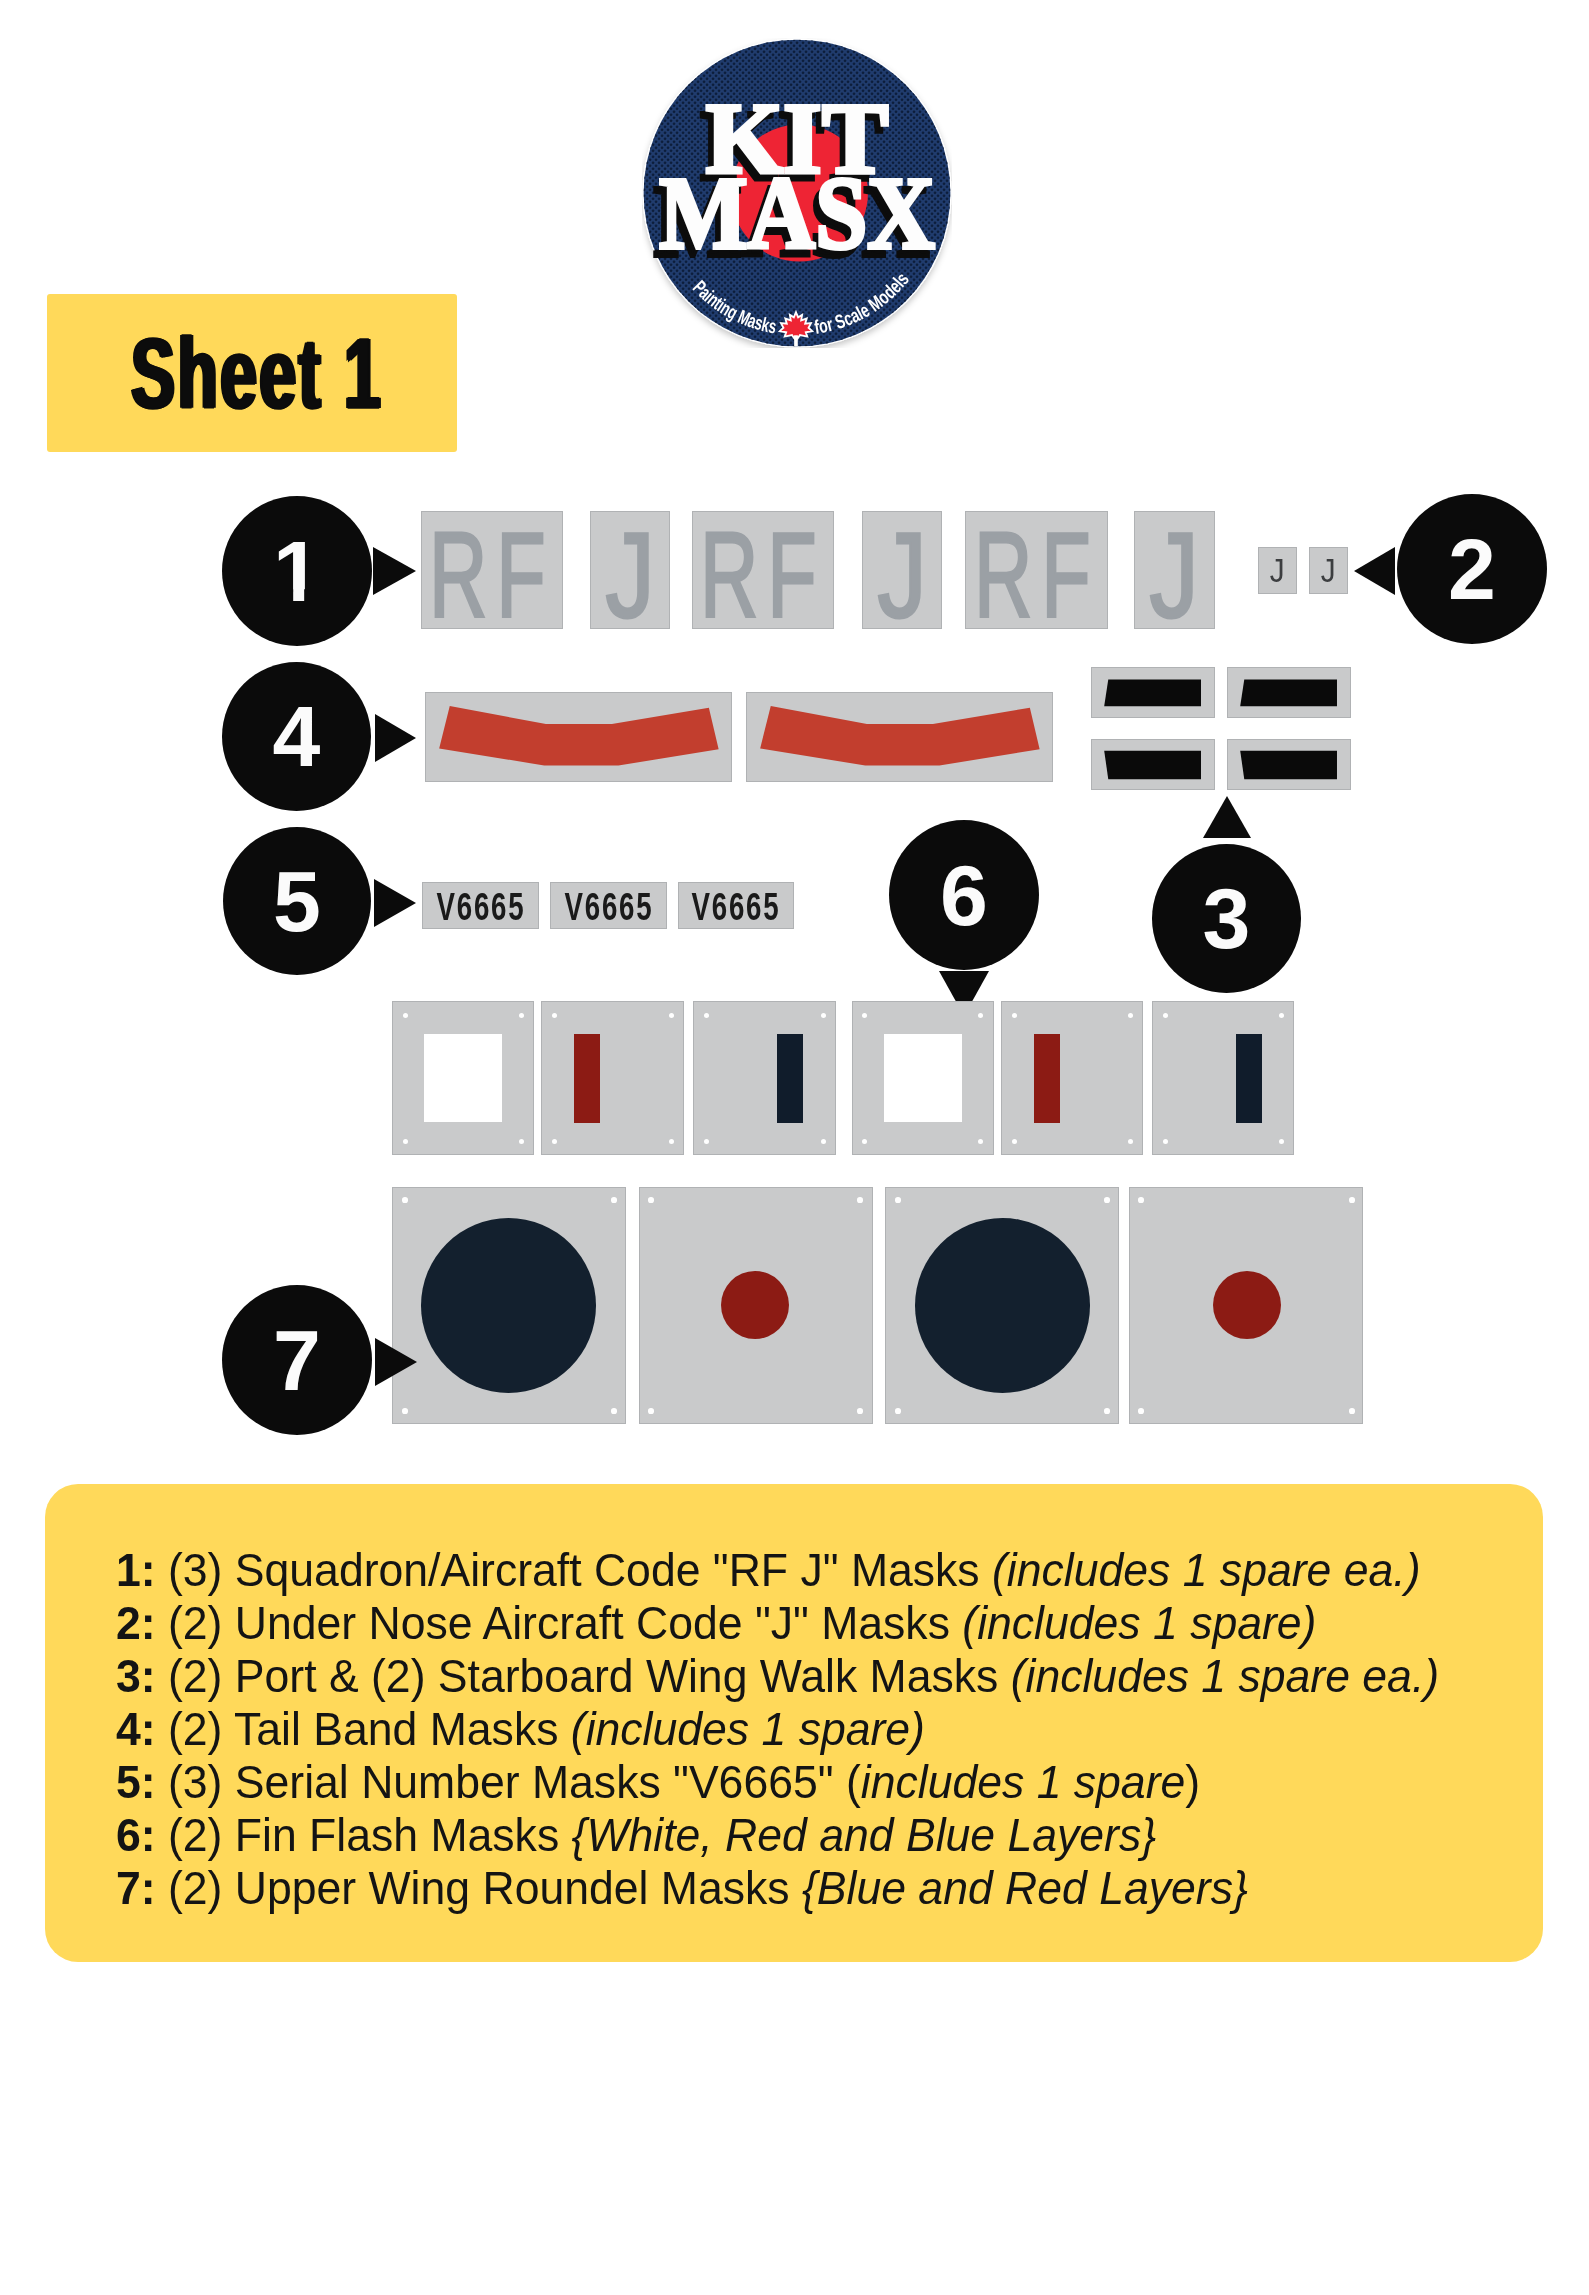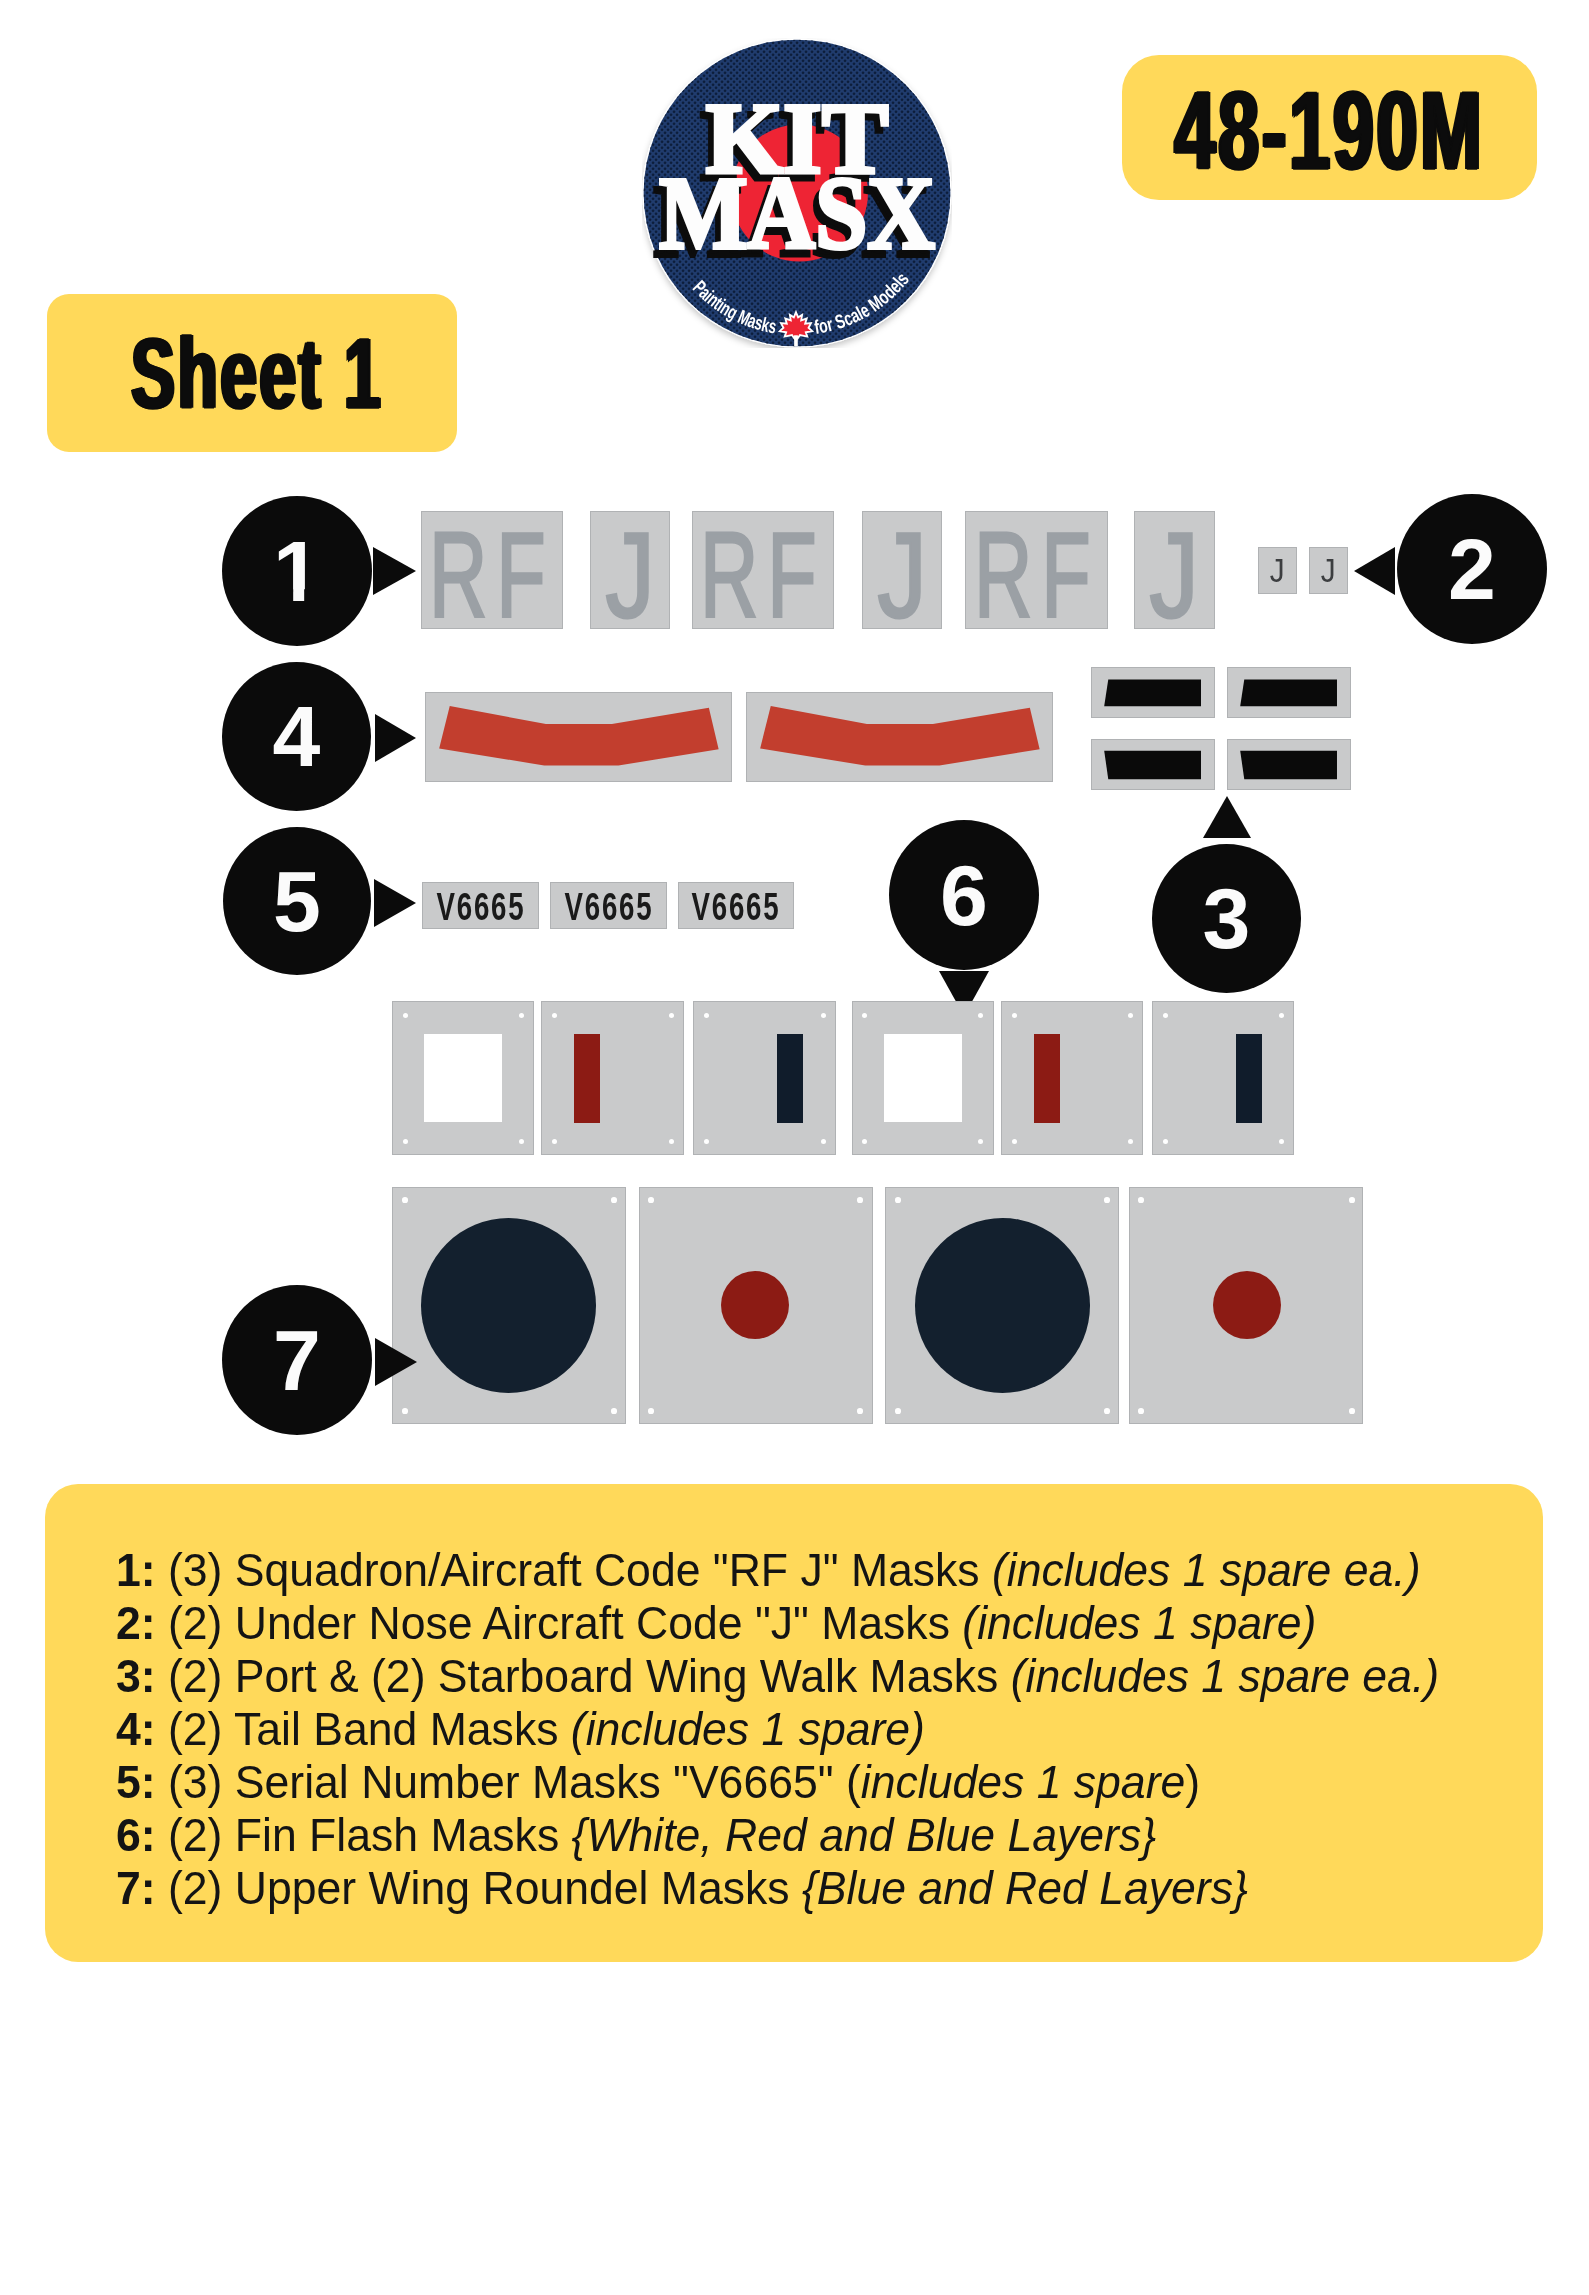--- a/index.html
+++ b/index.html
@@ -17,27 +17,24 @@
   .tri{position:absolute;width:0;height:0;}
   .rfletters{font-size:121px;color:#9ba0a5;-webkit-text-stroke:2.9px #9ba0a5;letter-spacing:13px;transform:translateY(4.9px) scaleX(0.668);}
   .jletter{font-size:121px;color:#9ba0a5;-webkit-text-stroke:2.9px #9ba0a5;transform:translateY(4.9px) scaleX(0.815);}
   .dot{position:absolute;background:#fff;border-radius:50%;width:5.7px;height:5.7px;}
 </style>
 </head>
 <body>
 <div class="page">
 
 
-  <div class="yellowbox" style="left:47px;top:294px;width:410px;height:158px;border-radius:22px;">
+  <div class="yellowbox" style="left:47px;top:294px;width:410px;height:158px;border-radius:3px;">
     <span id="sh" class="cond" style="margin-left:11.4px;font-weight:bold;font-size:100px;color:#0c0c0c;-webkit-text-stroke:1.6px #0c0c0c;text-shadow:3.3px 0 #0c0c0c,-3.3px 0 #0c0c0c;letter-spacing:4.1px;transform:scaleX(0.656);">Sheet&nbsp;1</span>
   </div>
 
-  <div class="yellowbox" style="left:1122px;top:55px;width:415px;height:145px;border-radius:37px;">
-    <span id="code" class="cond" style="font-weight:bold;font-size:111px;color:#0c0c0c;-webkit-text-stroke:1.6px #0c0c0c;text-shadow:3.3px 0 #0c0c0c,-3.3px 0 #0c0c0c;letter-spacing:4.1px;transform:translateY(3.3px) scaleX(0.664);">48-190M</span>
-  </div>
 
   <div class="abs" style="left:642px;top:38px;width:310px;height:310px;">
     <svg width="310" height="310" viewBox="0 0 380 380">
       <defs>
         <pattern id="ht" width="5.2" height="5.2" patternUnits="userSpaceOnUse" patternTransform="rotate(45 190 190)">
           <circle cx="2.6" cy="2.6" r="1.55" fill="#0a1a36"></circle>
         </pattern>
         <filter id="lgsh" x="-20%" y="-20%" width="140%" height="140%">
           <feDropShadow dx="0" dy="4" stdDeviation="4" flood-color="#000" flood-opacity="0.22"></feDropShadow>
         </filter>

